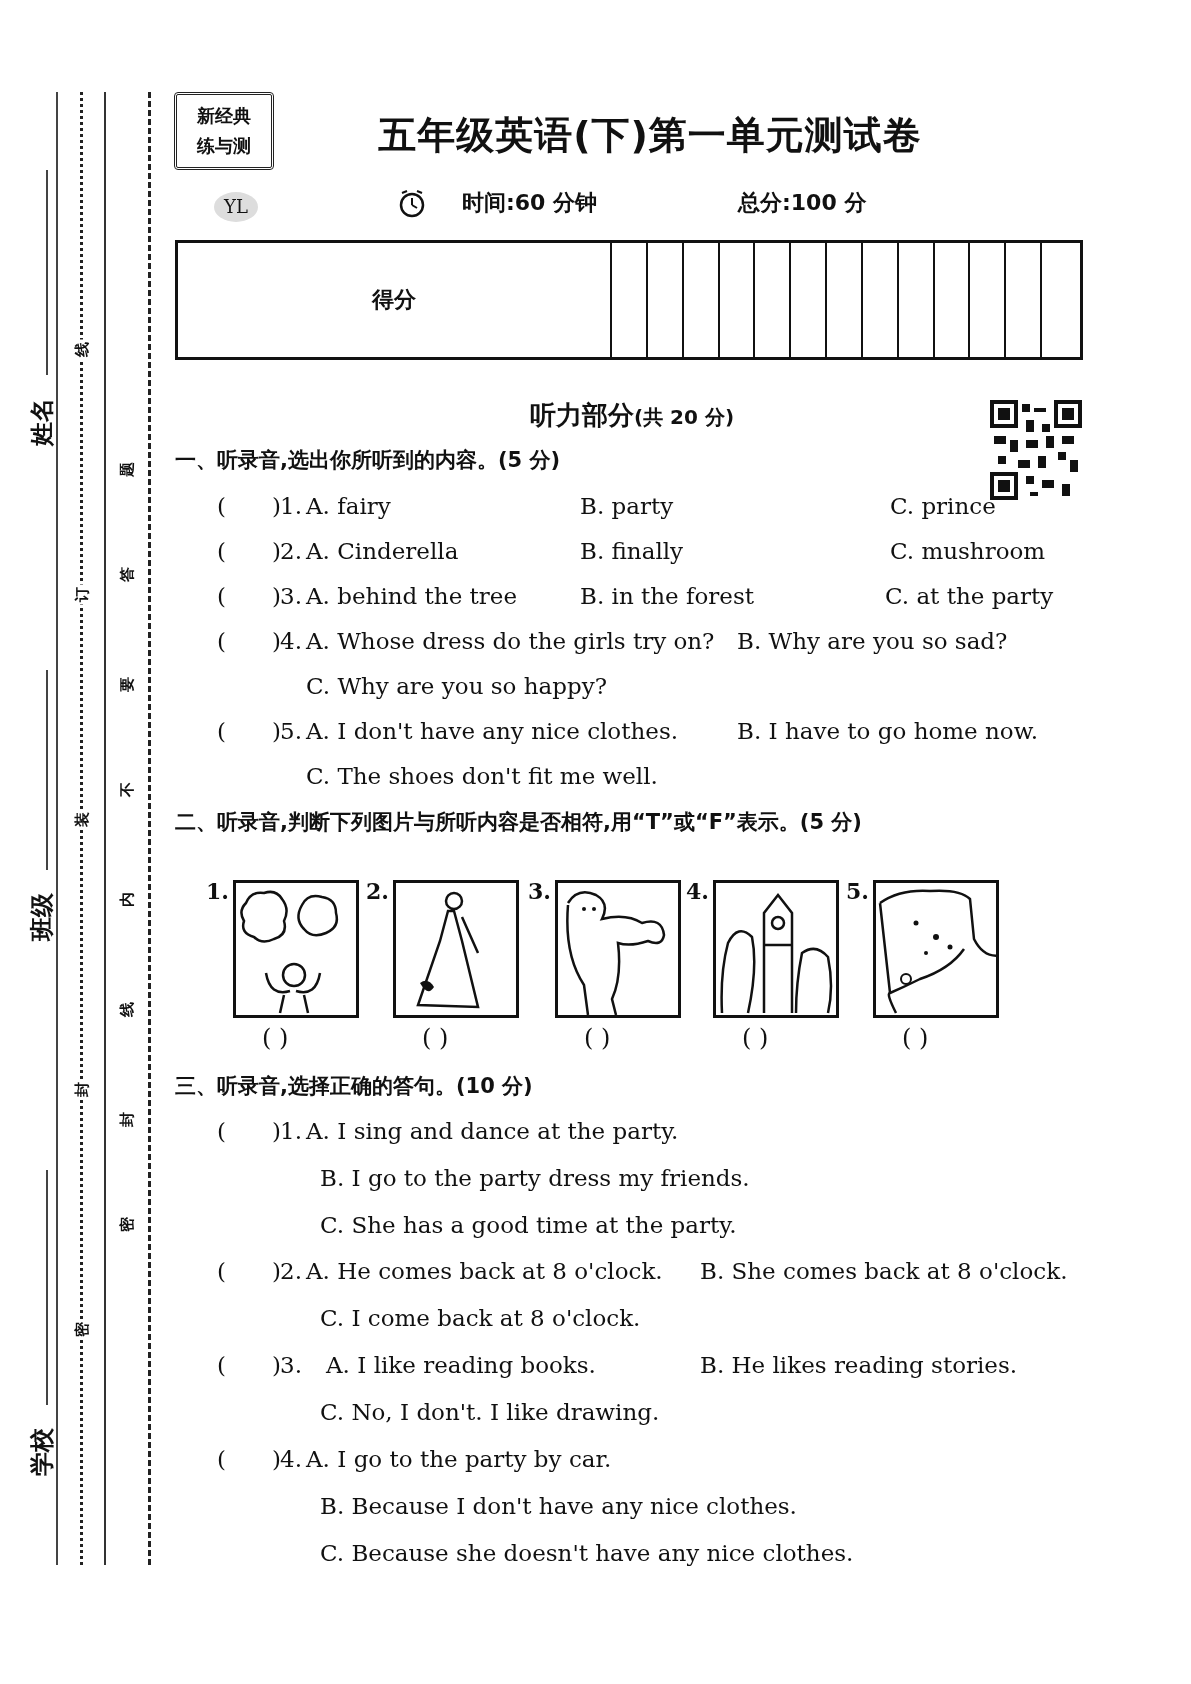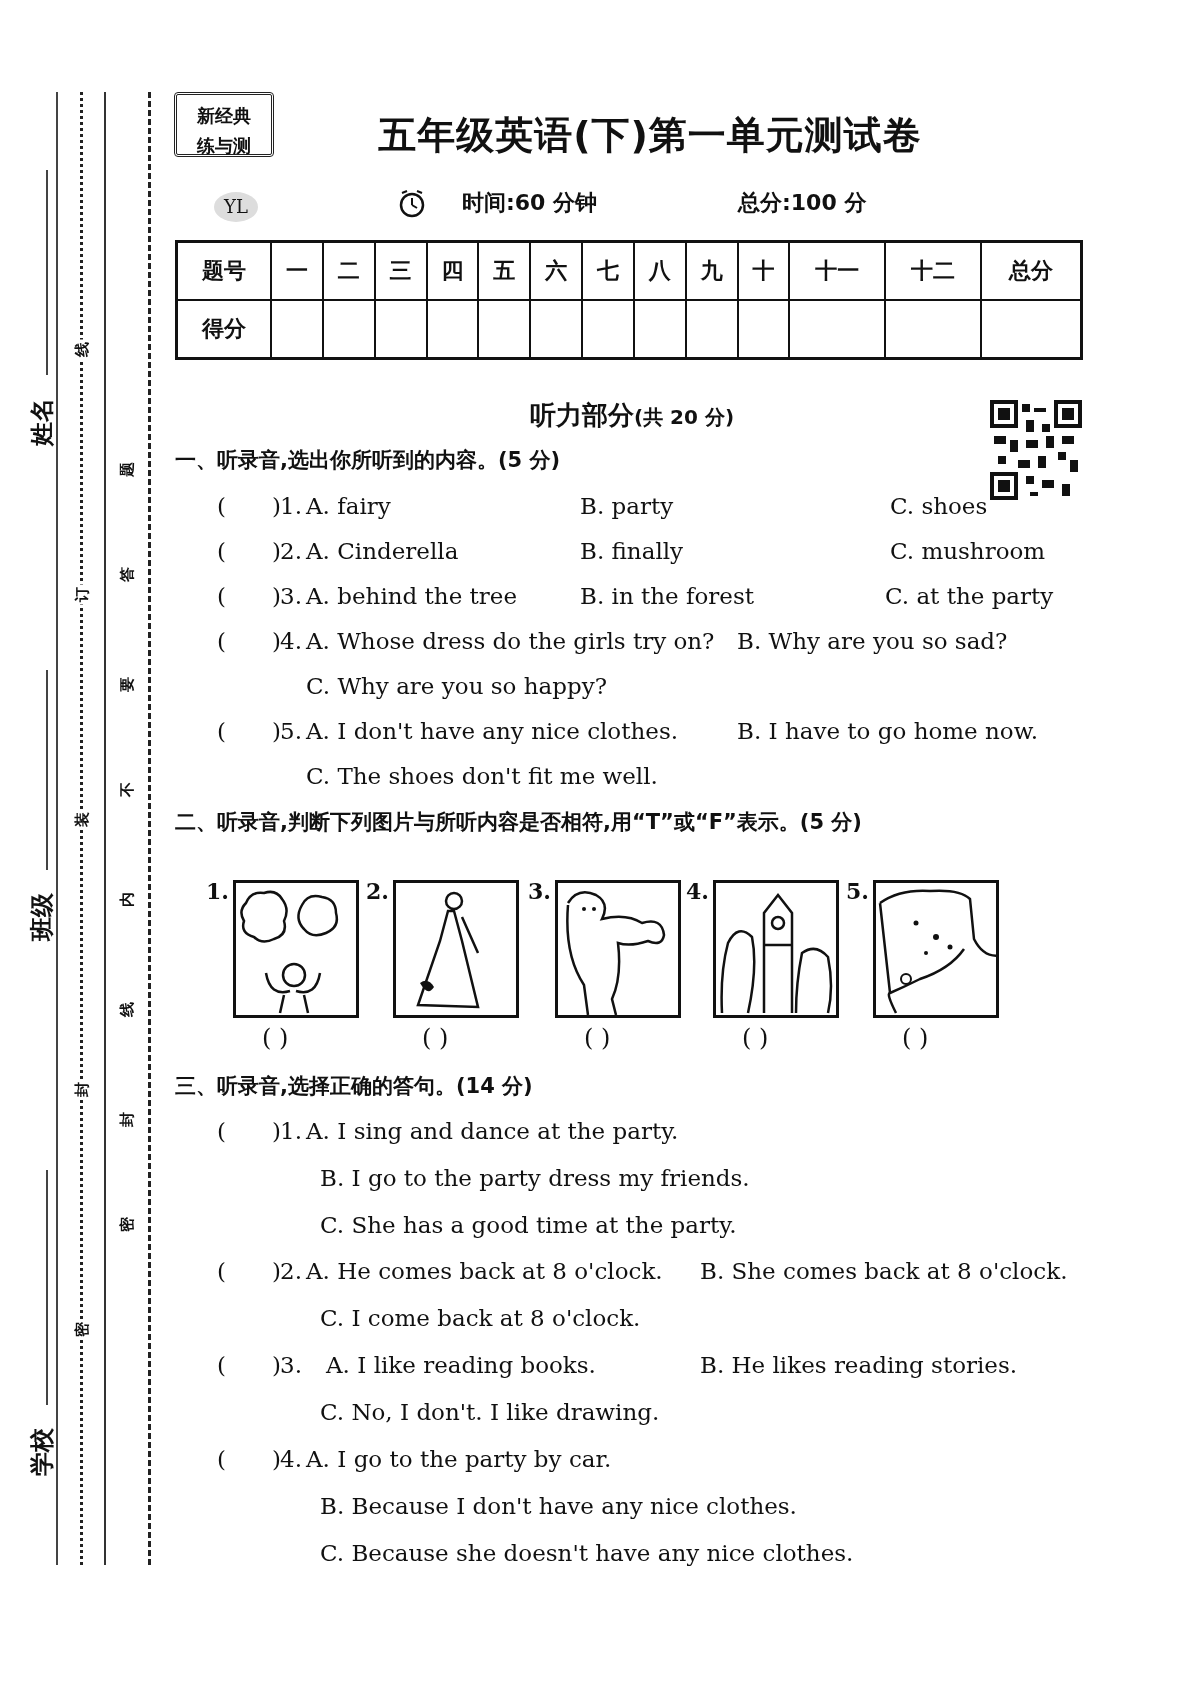--- a/index.html
+++ b/index.html
@@ -13,21 +13,21 @@
   .v-solid2 { left:104px; border-left:2px solid #333; }
   .v-dashed { left:148px; border-left:3px dashed #222; }
   .fill-line { position:absolute; left:46px; border-left:2px solid #444; }
   .margin-label { position:absolute; left:22px; width:40px; transform:rotate(-90deg); transform-origin:center;
                   font-family:"DejaVu Sans","Liberation Sans",sans-serif; font-weight:bold; font-size:24px; text-align:center; white-space:nowrap; }
   .bind-char { position:absolute; left:72px; width:20px; background:#fff; transform:rotate(-90deg);
                font-family:"DejaVu Sans",sans-serif; font-weight:bold; font-size:15px; text-align:center; }
   .warn-char { position:absolute; left:116px; width:22px; transform:rotate(-90deg);
                font-family:"DejaVu Sans",sans-serif; font-weight:bold; font-size:15px; text-align:center; }
   
-  .brand-box { left:174px; top:92px; width:100px; height:65px; border:3px double #222; border-radius:4px;
+  .brand-box { left:174px; top:92px; width:100px; height:78px; border:3px double #222; border-radius:4px;
                font-family:"DejaVu Sans",sans-serif; font-weight:bold; font-size:18px; line-height:30px; text-align:center; padding-top:6px; box-sizing:border-box; }
   .title { left:300px; top:110px; width:700px; text-align:center; font-family:"DejaVu Sans",sans-serif; font-weight:bold; font-size:38px; letter-spacing:1px; }
   .yl-badge { left:214px; top:192px; width:44px; height:30px; border-radius:50%; background:#ddd; font-weight:normal; font-size:18px; text-align:center; line-height:30px; }
   .meta { top:188px; font-family:"DejaVu Sans",sans-serif; font-weight:bold; font-size:22px; }
   .clock { left:398px; top:188px; width:28px; height:30px; }
   
   table.score { position:absolute; left:175px; top:240px; width:908px; height:120px; border-collapse:collapse; border:3px solid #111; }
   table.score td { border:2px solid #111; text-align:center; font-family:"DejaVu Sans",sans-serif; font-weight:bold; font-size:22px; }
   
   .section-part { left:530px; top:398px; font-family:"DejaVu Sans",sans-serif; font-weight:bold; font-size:26px; }
@@ -83,36 +83,20 @@
   <line x1="14" y1="17" x2="14" y2="10" stroke="#111" stroke-width="2"></line>
   <line x1="14" y1="17" x2="19" y2="20" stroke="#111" stroke-width="2"></line>
   <line x1="4" y1="5" x2="9" y2="3" stroke="#111" stroke-width="2"></line>
   <line x1="24" y1="5" x2="19" y2="3" stroke="#111" stroke-width="2"></line>
 </svg>
 <div class="abs meta" style="left:462px;">时间:60 分钟</div>
 <div class="abs meta" style="left:738px;">总分:100 分</div>
 
 <table class="score">
   <tbody>
-      <tr>
-    <td style="width:90px">题号</td>
-    <td>一</td>
-    <td>二</td>
-    <td>三</td>
-    <td>四</td>
-    <td>五</td>
-    <td>六</td>
-    <td>七</td>
-    <td>八</td>
-    <td>九</td>
-    <td>十</td>
-    <td>十一</td>
-    <td>十二</td>
-    <td style="width:96px">总分</td>
-  </tr>
   <tr>
     <td>得分</td>
     <td></td>
     <td></td>
     <td></td>
     <td></td>
     <td></td>
     <td></td>
     <td></td>
     <td></td>
@@ -156,21 +140,21 @@
     <rect x="10" y="23" width="2" height="1" fill="#111"></rect>
 </svg>
 
 <div class="abs heading" style="top:446px;">一、听录音,选出你所听到的内容。(5 分)</div>
 
 <div>
   <span class="paren" style="top:493px;">(<span style="margin-left:46px;"></span>)</span>
   <span class="qtext" style="left:280px;top:493px;">1.</span>
   <span class="qtext" style="left:306px;top:493px;">A. fairy</span>
   <span class="qtext" style="left:580px;top:493px;">B. party</span>
-  <span class="qtext" style="left:890px;top:493px;">C. shoes</span>
+  <span class="qtext" style="left:890px;top:493px;">C. prince</span>
 </div>
 <div>
   <span class="paren" style="top:538px;">(<span style="margin-left:46px;"></span>)</span>
   <span class="qtext" style="left:280px;top:538px;">2.</span>
   <span class="qtext" style="left:306px;top:538px;">A. Cinderella</span>
   <span class="qtext" style="left:580px;top:538px;">B. finally</span>
   <span class="qtext" style="left:890px;top:538px;">C. mushroom</span>
 </div>
 <div>
   <span class="paren" style="top:583px;">(<span style="margin-left:46px;"></span>)</span>
@@ -239,21 +223,21 @@
     <path d="M4 20 q20 -14 50 -12 q30 -2 40 8 l4 40 q10 20 28 16 M4 20 l10 90 q14 -6 30 -14 q30 -10 44 -30 M20 130 q-10 -20 -6 -20" fill="none" stroke="#111" stroke-width="2.5"></path>
     <circle cx="40" cy="40" r="2.5" fill="#111"></circle>
       <circle cx="60" cy="54" r="3" fill="#111"></circle>
       <circle cx="50" cy="70" r="2" fill="#111"></circle>
     <circle cx="74" cy="64" r="2.5" fill="#111"></circle>
       <circle cx="30" cy="96" r="5" fill="none" stroke="#111" stroke-width="2"></circle>
   </svg>
   <span class="pic-ans" style="left:902px;">(     )</span>
 </div>
 
-<div class="abs heading" style="top:1072px;">三、听录音,选择正确的答句。(14 分)</div>
+<div class="abs heading" style="top:1072px;">三、听录音,选择正确的答句。(10 分)</div>
 
 <div>
   <span class="paren" style="top:1118px;">(<span style="margin-left:46px;"></span>)</span>
   <span class="qtext" style="left:280px;top:1118px;">1.</span>
   <span class="qtext" style="left:306px;top:1118px;">A. I sing and dance at the party.</span>
   <span class="qtext" style="left:320px;top:1165px;">B. I go to the party dress my friends.</span>
   <span class="qtext" style="left:320px;top:1212px;">C. She has a good time at the party.</span>
 </div>
 <div>
   <span class="paren" style="top:1258px;">(<span style="margin-left:46px;"></span>)</span>

